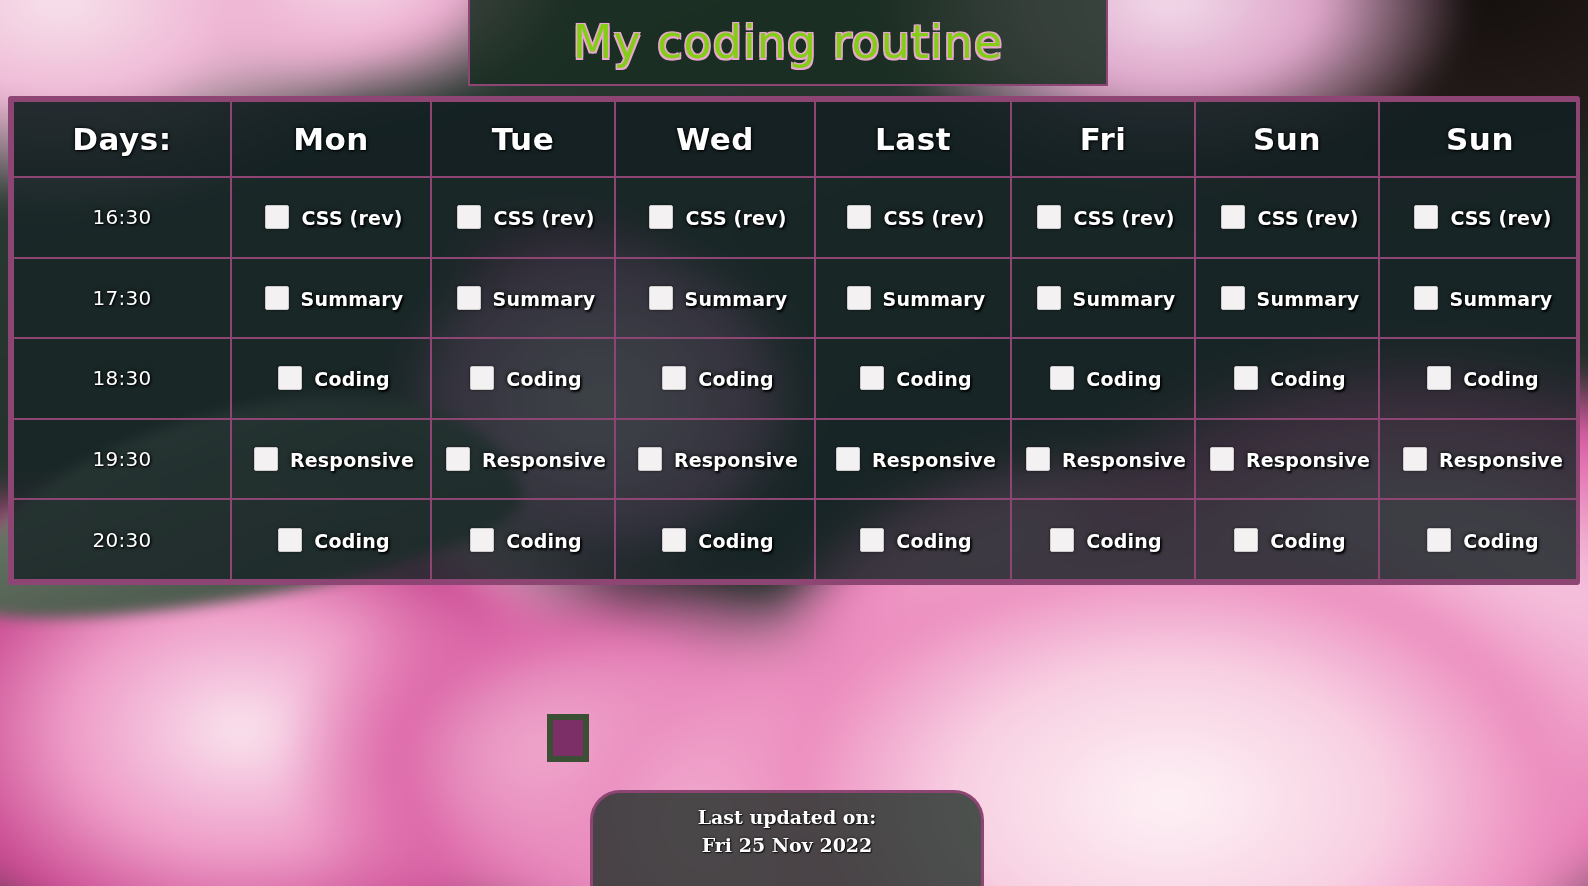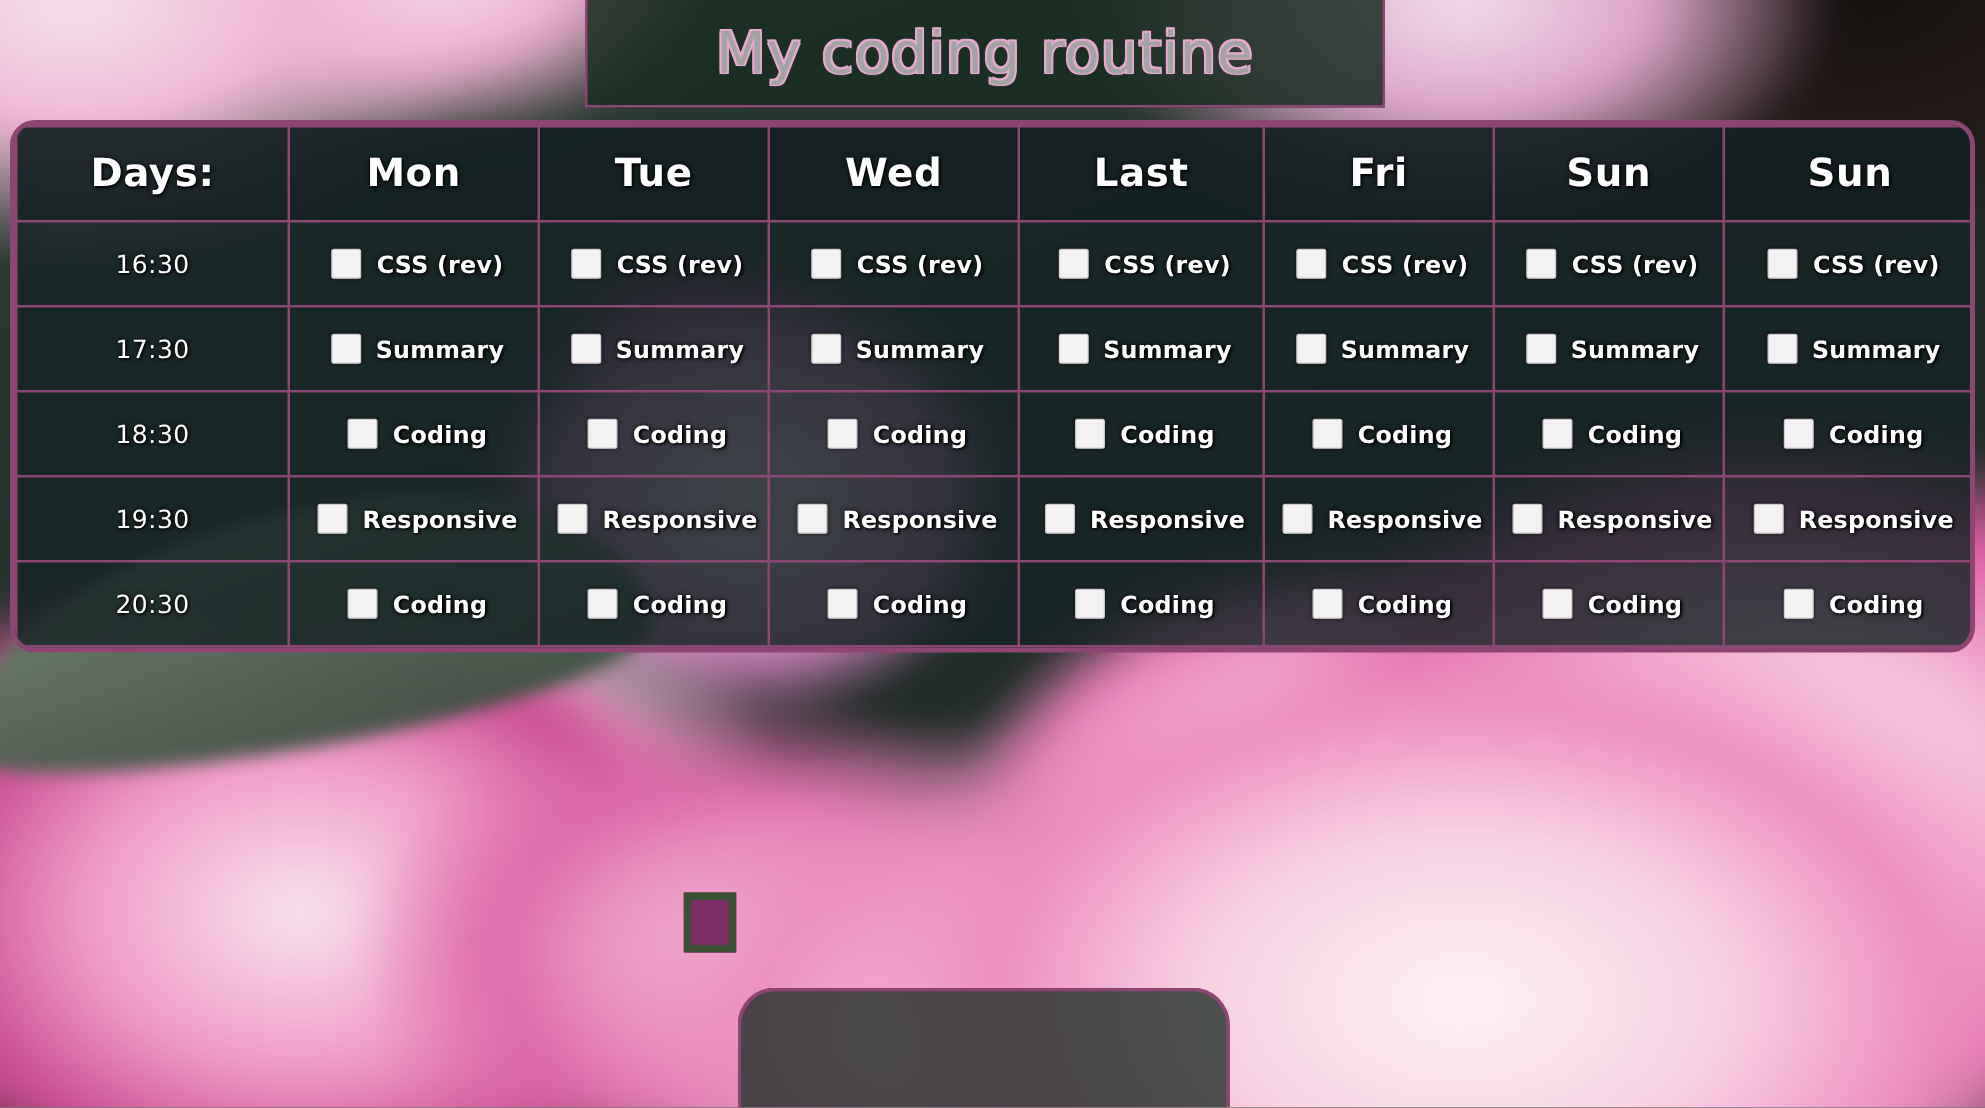--- a/index.html
+++ b/index.html
@@ -81,39 +81,39 @@
     border-top: none;
     display: flex;
     align-items: center;
     justify-content: center;
   }
   #title-text {
     font-family: "DejaVu Sans", sans-serif;
     font-size: 46px;
     font-weight: 400;
     letter-spacing: 1px;
-    color: #a3a3a3;
+    color: #84cc16;
     text-shadow:
       -1.5px -1.5px 0 #e9a8cf,
        1.5px -1.5px 0 #e9a8cf,
       -1.5px  1.5px 0 #e9a8cf,
        1.5px  1.5px 0 #e9a8cf,
        0 0 2px #d98fc0;
     white-space: nowrap;
   }
 
   
   #schedule-wrap {
     position: absolute;
     left: 8px;
     top: 96px;
     width: 1572px;
-    height: 426px;
+    height: 489px;
     border: 4px solid #8d4574;
-    border-radius: 20px;
+    border-radius: 3px;
     box-sizing: border-box;
     overflow: hidden;
     background: rgba(22, 34, 36, 0.55);
   }
   table#schedule {
     width: 100%;
     height: 100%;
     border-collapse: collapse;
     table-layout: fixed;
   }
@@ -531,15 +531,17 @@
             </td>
           </tr>
         </tbody>
     </table>
   </div>
 
 
   <div id="progress-meter"></div>
 
   <div id="footer-card">
+    <div class="fline">Last updated on:</div>
+    <div class="fline">Fri 25 Nov 2022</div>
   </div>
 
 </div>
 
 </body></html>

